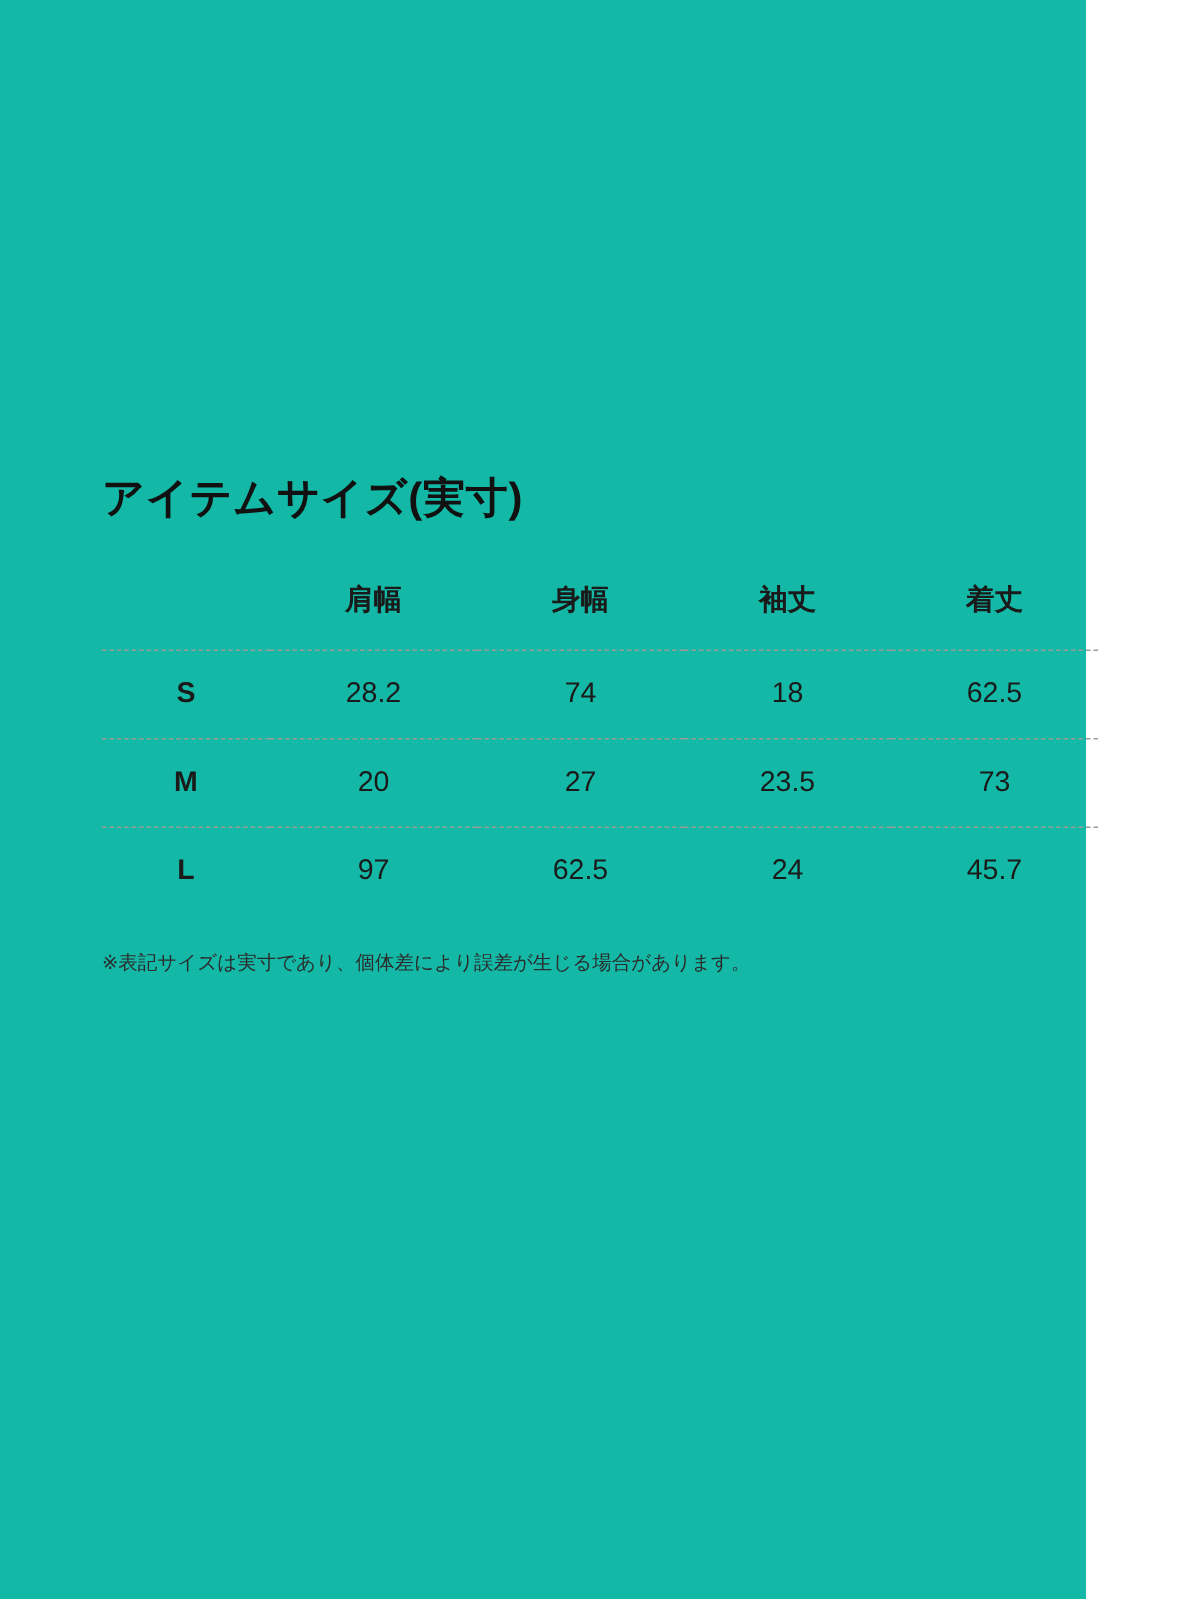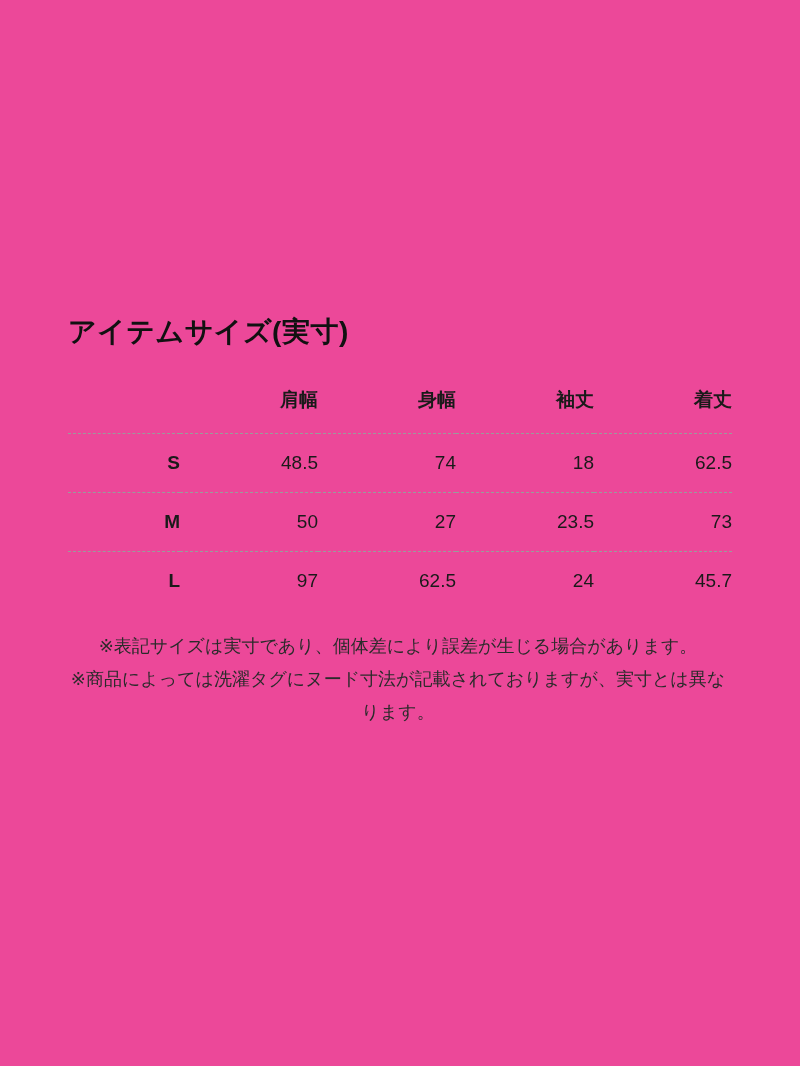--- a/index.html
+++ b/index.html
@@ -9,23 +9,23 @@
   body {
     width: 800px;
     height: 1066px;
     background: #ffffff;
     font-family: "Liberation Sans", "DejaVu Sans", sans-serif;
     color: #1a1a1a;
     overflow: hidden;
   }
   .page {
     position: relative;
-    width: 800px;
+    width: 724px;
     height: 1066px;
-    background: #ec4899;
+    background: #14b8a6;
   }
   .size-block {
     position: absolute;
     left: 68px;
     top: 315px;
     width: 664px;
   }
   .size-title {
     font-size: 28px;
     font-weight: bold;
@@ -36,21 +36,21 @@
   }
   table.size-table {
     width: 664px;
     border-collapse: collapse;
     table-layout: fixed;
   }
   table.size-table col.c-label { width: 112px; }
   table.size-table col.c-data  { width: 138px; }
   table.size-table th,
   table.size-table td {
-    text-align: right;
+    text-align: center;
     font-size: 19px;
     padding: 0;
     height: 58px;
     vertical-align: middle;
     color: #1a1a1a;
     font-weight: normal;
   }
   table.size-table thead th {
     font-weight: bold;
     font-size: 19px;
@@ -62,25 +62,24 @@
   }
   table.size-table tbody tr {
     border-top: 1px dashed #9b9b9b;
   }
   table.size-table tbody th.row-label {
     font-weight: bold;
     font-size: 19px;
   }
   .notes {
     margin-top: 20px;
-    font-size: 18px;
+    font-size: 13px;
     line-height: 1.85;
     color: #2b2b2b;
     width: 660px;
-    text-align: center;
   }
   .notes p {
     margin: 0;
   }
 </style>
 </head>
 <body>
 
 <div class="page">
 
@@ -101,41 +100,40 @@
           <th class="corner"></th>
           <th>肩幅</th>
           <th>身幅</th>
           <th>袖丈</th>
           <th>着丈</th>
         </tr>
       </thead>
       <tbody>
         <tr>
           <th class="row-label">S</th>
-          <td>48.5</td>
+          <td>28.2</td>
           <td>74</td>
           <td>18</td>
           <td>62.5</td>
         </tr>
         <tr>
           <th class="row-label">M</th>
-          <td>50</td>
+          <td>20</td>
           <td>27</td>
           <td>23.5</td>
           <td>73</td>
         </tr>
         <tr>
           <th class="row-label">L</th>
           <td>97</td>
           <td>62.5</td>
           <td>24</td>
           <td>45.7</td>
         </tr>
       </tbody>
     </table>
 
     <div class="notes">
       <p>※表記サイズは実寸であり、個体差により誤差が生じる場合があります。</p>
-      <p>※商品によっては洗濯タグにヌード寸法が記載されておりますが、実寸とは異なります。</p>
     </div>
 
   </div>
 </div>
 
 </body></html>

